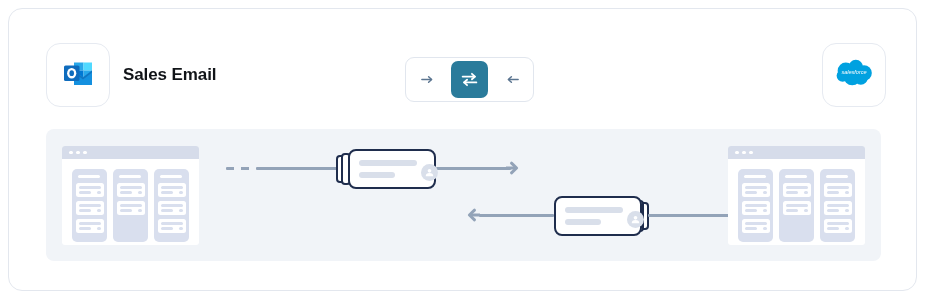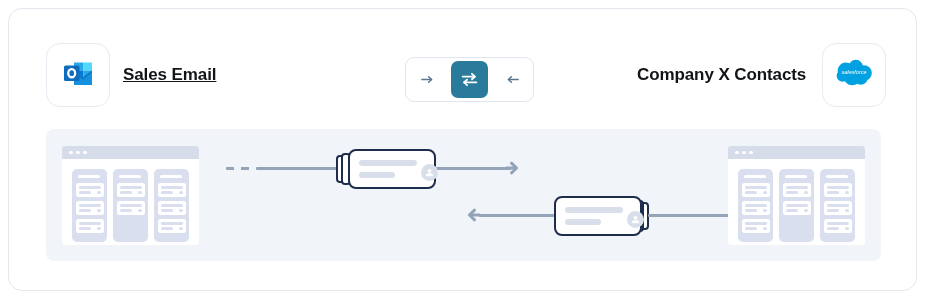--- a/index.html
+++ b/index.html
@@ -54,21 +54,21 @@
   .app-title {
     position: absolute;
     top: 54px;
     font-size: 17px;
     font-weight: bold;
     color: #111418;
     letter-spacing: -0.1px;
     line-height: 24px;
     white-space: nowrap;
   }
-  .app-title.left  { left: 114px; text-decoration: underline; }
+  .app-title.left  { left: 114px; }
   .app-title.right { left: 628px; }
 
   
   .direction-toggle {
     position: absolute;
     left: 396px;
     top: 48px;
     width: 129px;
     height: 45px;
     box-sizing: border-box;
@@ -317,21 +317,20 @@
       <div class="dir-btn">
         <span>
           <svg width="15" height="15" viewBox="0 0 16 16">
             <path d="M14 8 H4" stroke="#5b7590" stroke-width="1.6" stroke-linecap="round" fill="none"></path>
             <path d="M6.8 5.1 L3.6 8 L6.8 10.9" stroke="#5b7590" stroke-width="1.6" stroke-linecap="round" stroke-linejoin="round" fill="none"></path>
           </svg>
         </span>
       </div>
     </div>
 
-    <div class="app-title right">Company X Contacts</div>
 
     <div class="app-badge right">
       <span>
         <svg width="40" height="30" viewBox="0 0 44 32">
           <g fill="#00a1e0">
             <circle cx="13" cy="13.5" r="9"></circle>
             <circle cx="24" cy="9.5" r="8"></circle>
             <circle cx="33" cy="16" r="8.6"></circle>
             <circle cx="20" cy="20" r="9.5"></circle>
             <circle cx="29.5" cy="21.5" r="7.5"></circle>

